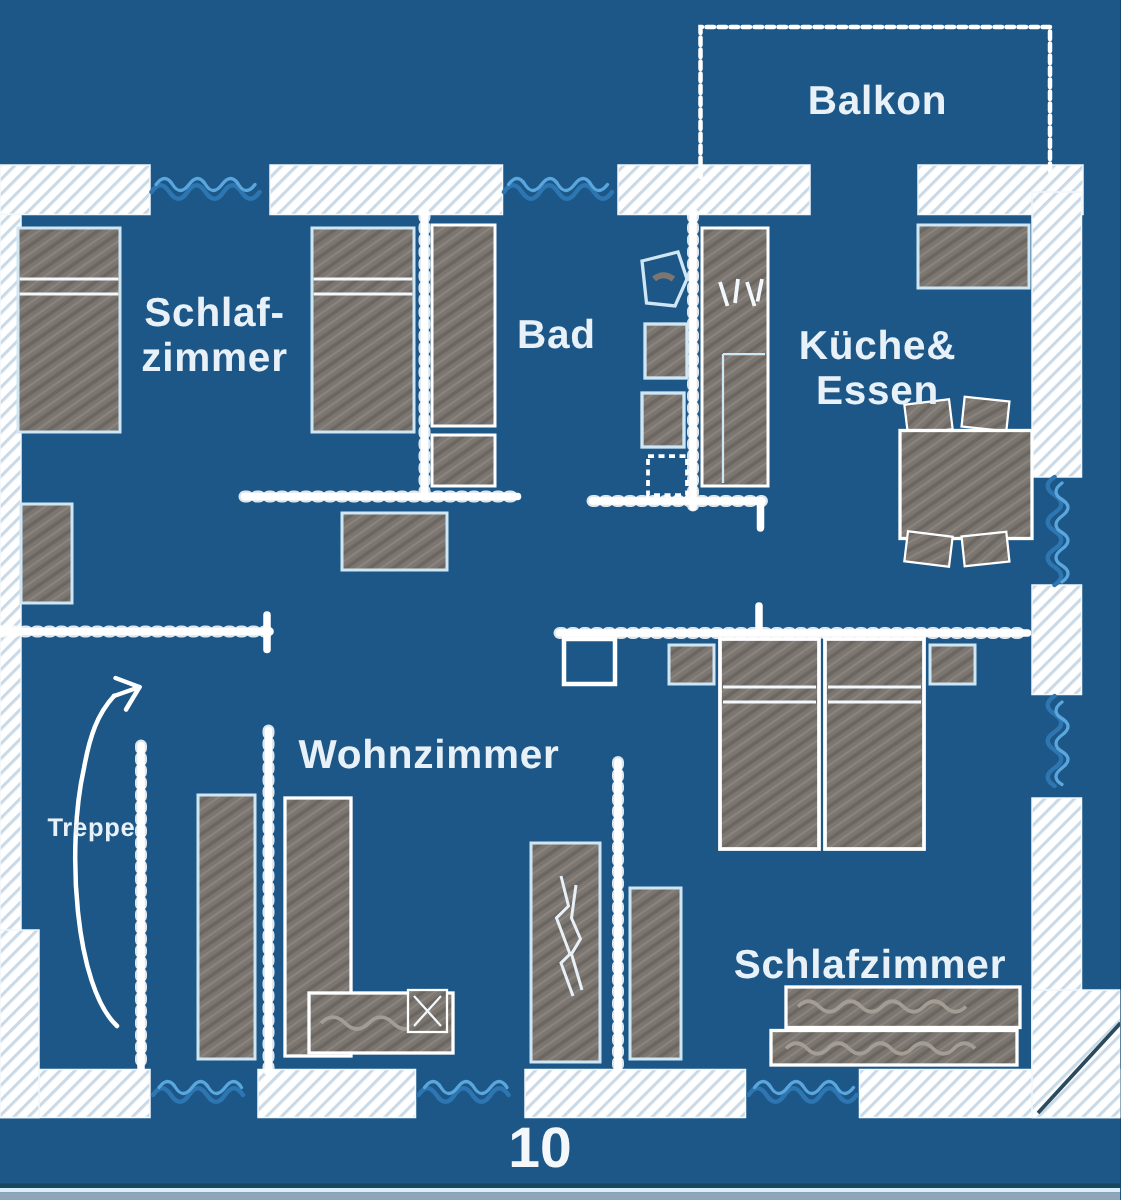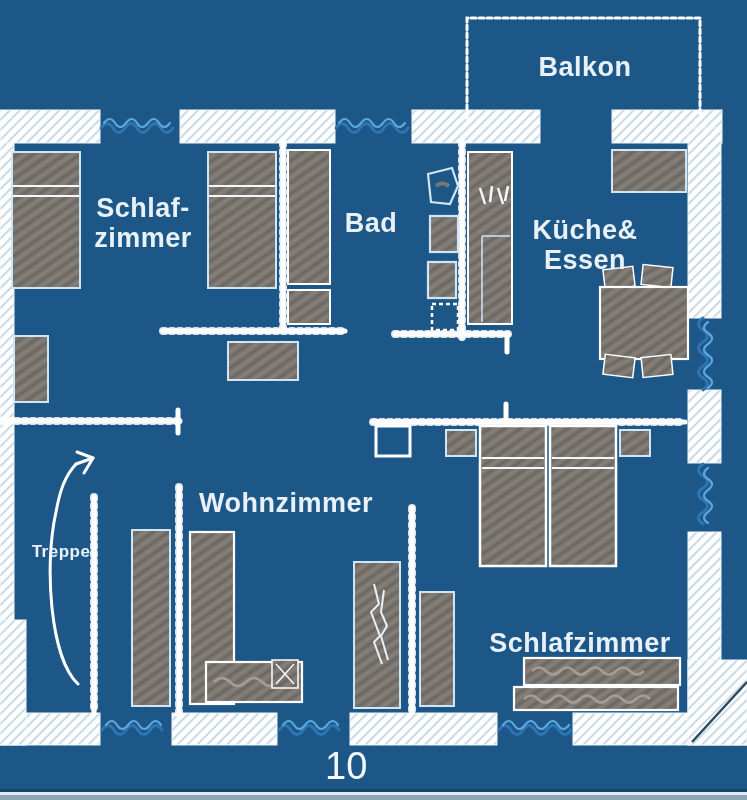--- a/index.html
+++ b/index.html
@@ -23,21 +23,21 @@
   }
   .label-balkon{left:505px;top:52px;width:160px;}
   .label-schlaf-top{left:78px;top:193px;width:130px;}
   .label-bad{left:326px;top:208px;width:90px;}
   .label-kueche{left:505px;top:195px;width:160px;margin-top:20px;}
   .label-wohnzimmer{left:196px;top:488px;width:180px;}
   .label-schlafzimmer{left:482px;top:591px;width:196px;margin-top:37px;}
   .label-treppe{left:24px;top:542px;width:74px;font-size:17px;font-weight:700;}
   .page-number{
     position:absolute;left:325px;top:745px;width:70px;
-    color:#f4f8fb;font-weight:400;font-size:38px;
+    text-align:center;color:#f4f8fb;font-weight:700;font-size:38px;
   }
   .footer-edge{position:absolute;left:0;width:747px;}
   .fe1{top:789px;height:3px;background:#17465f;}
   .fe2{top:792px;height:3px;background:#ddecf6;}
   .fe3{top:795px;height:5px;background:#8fa6b8;}
 </style>
 </head>
 <body>
 
 <div class="page">

